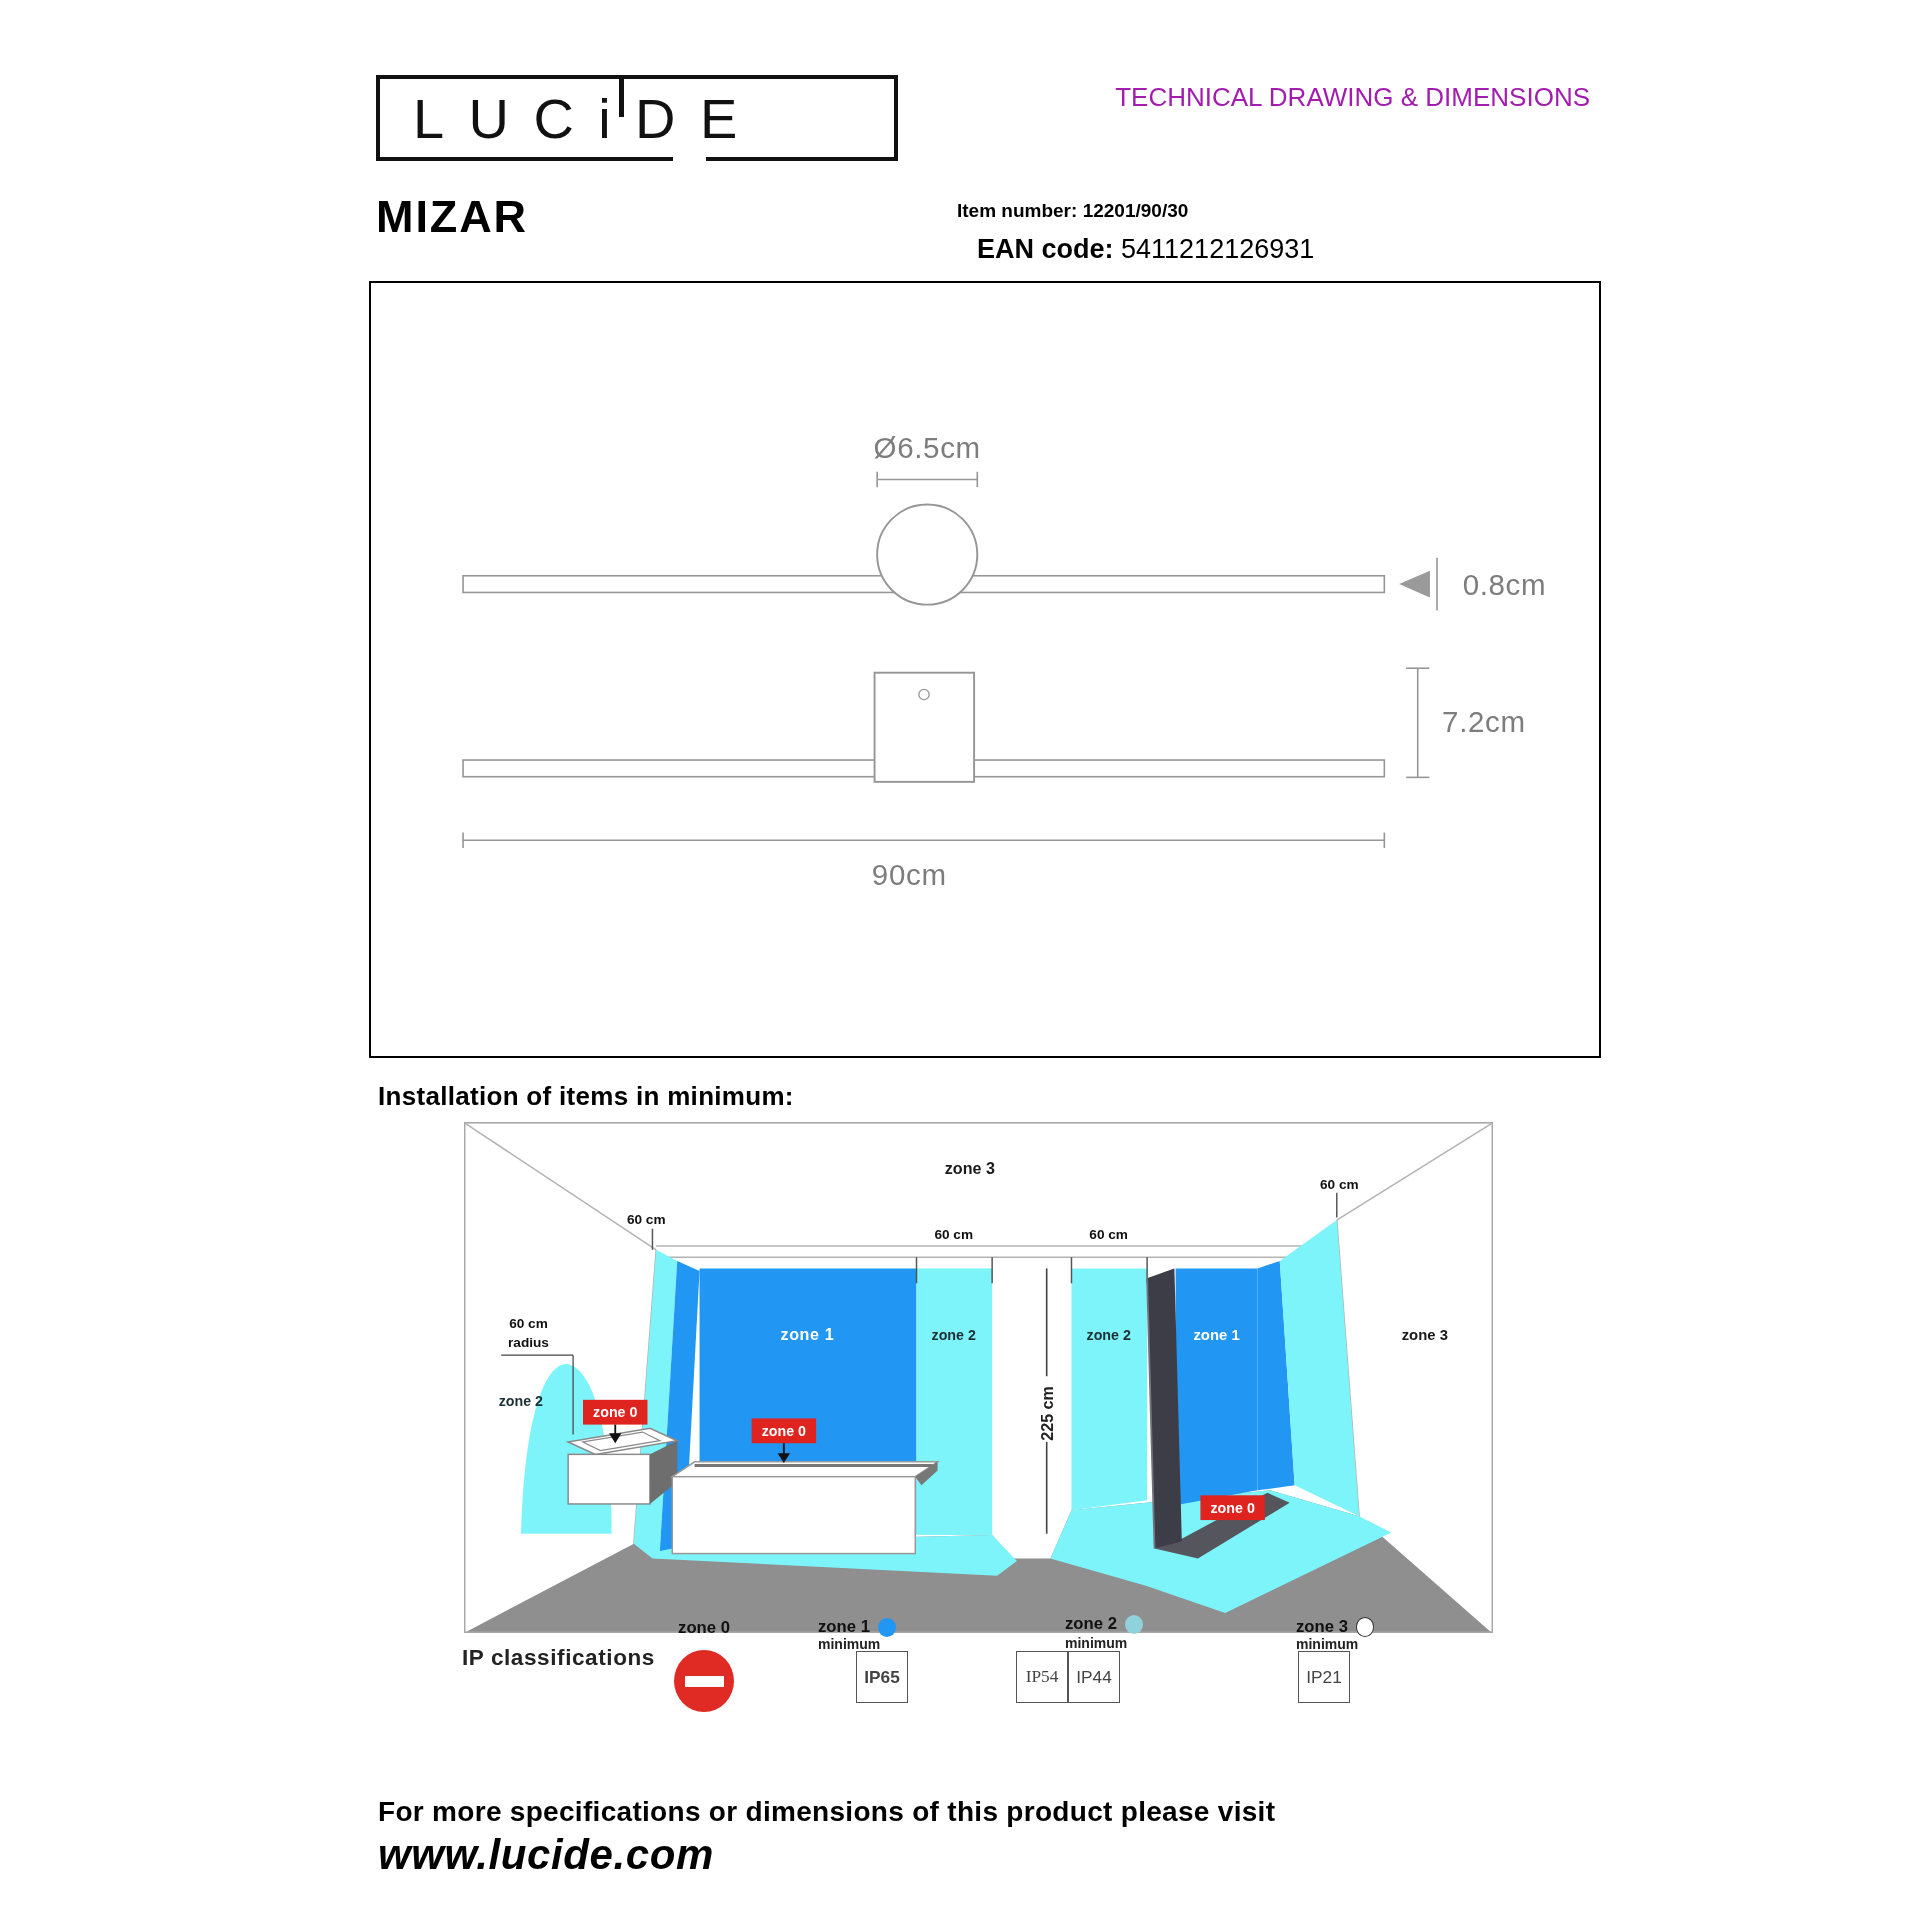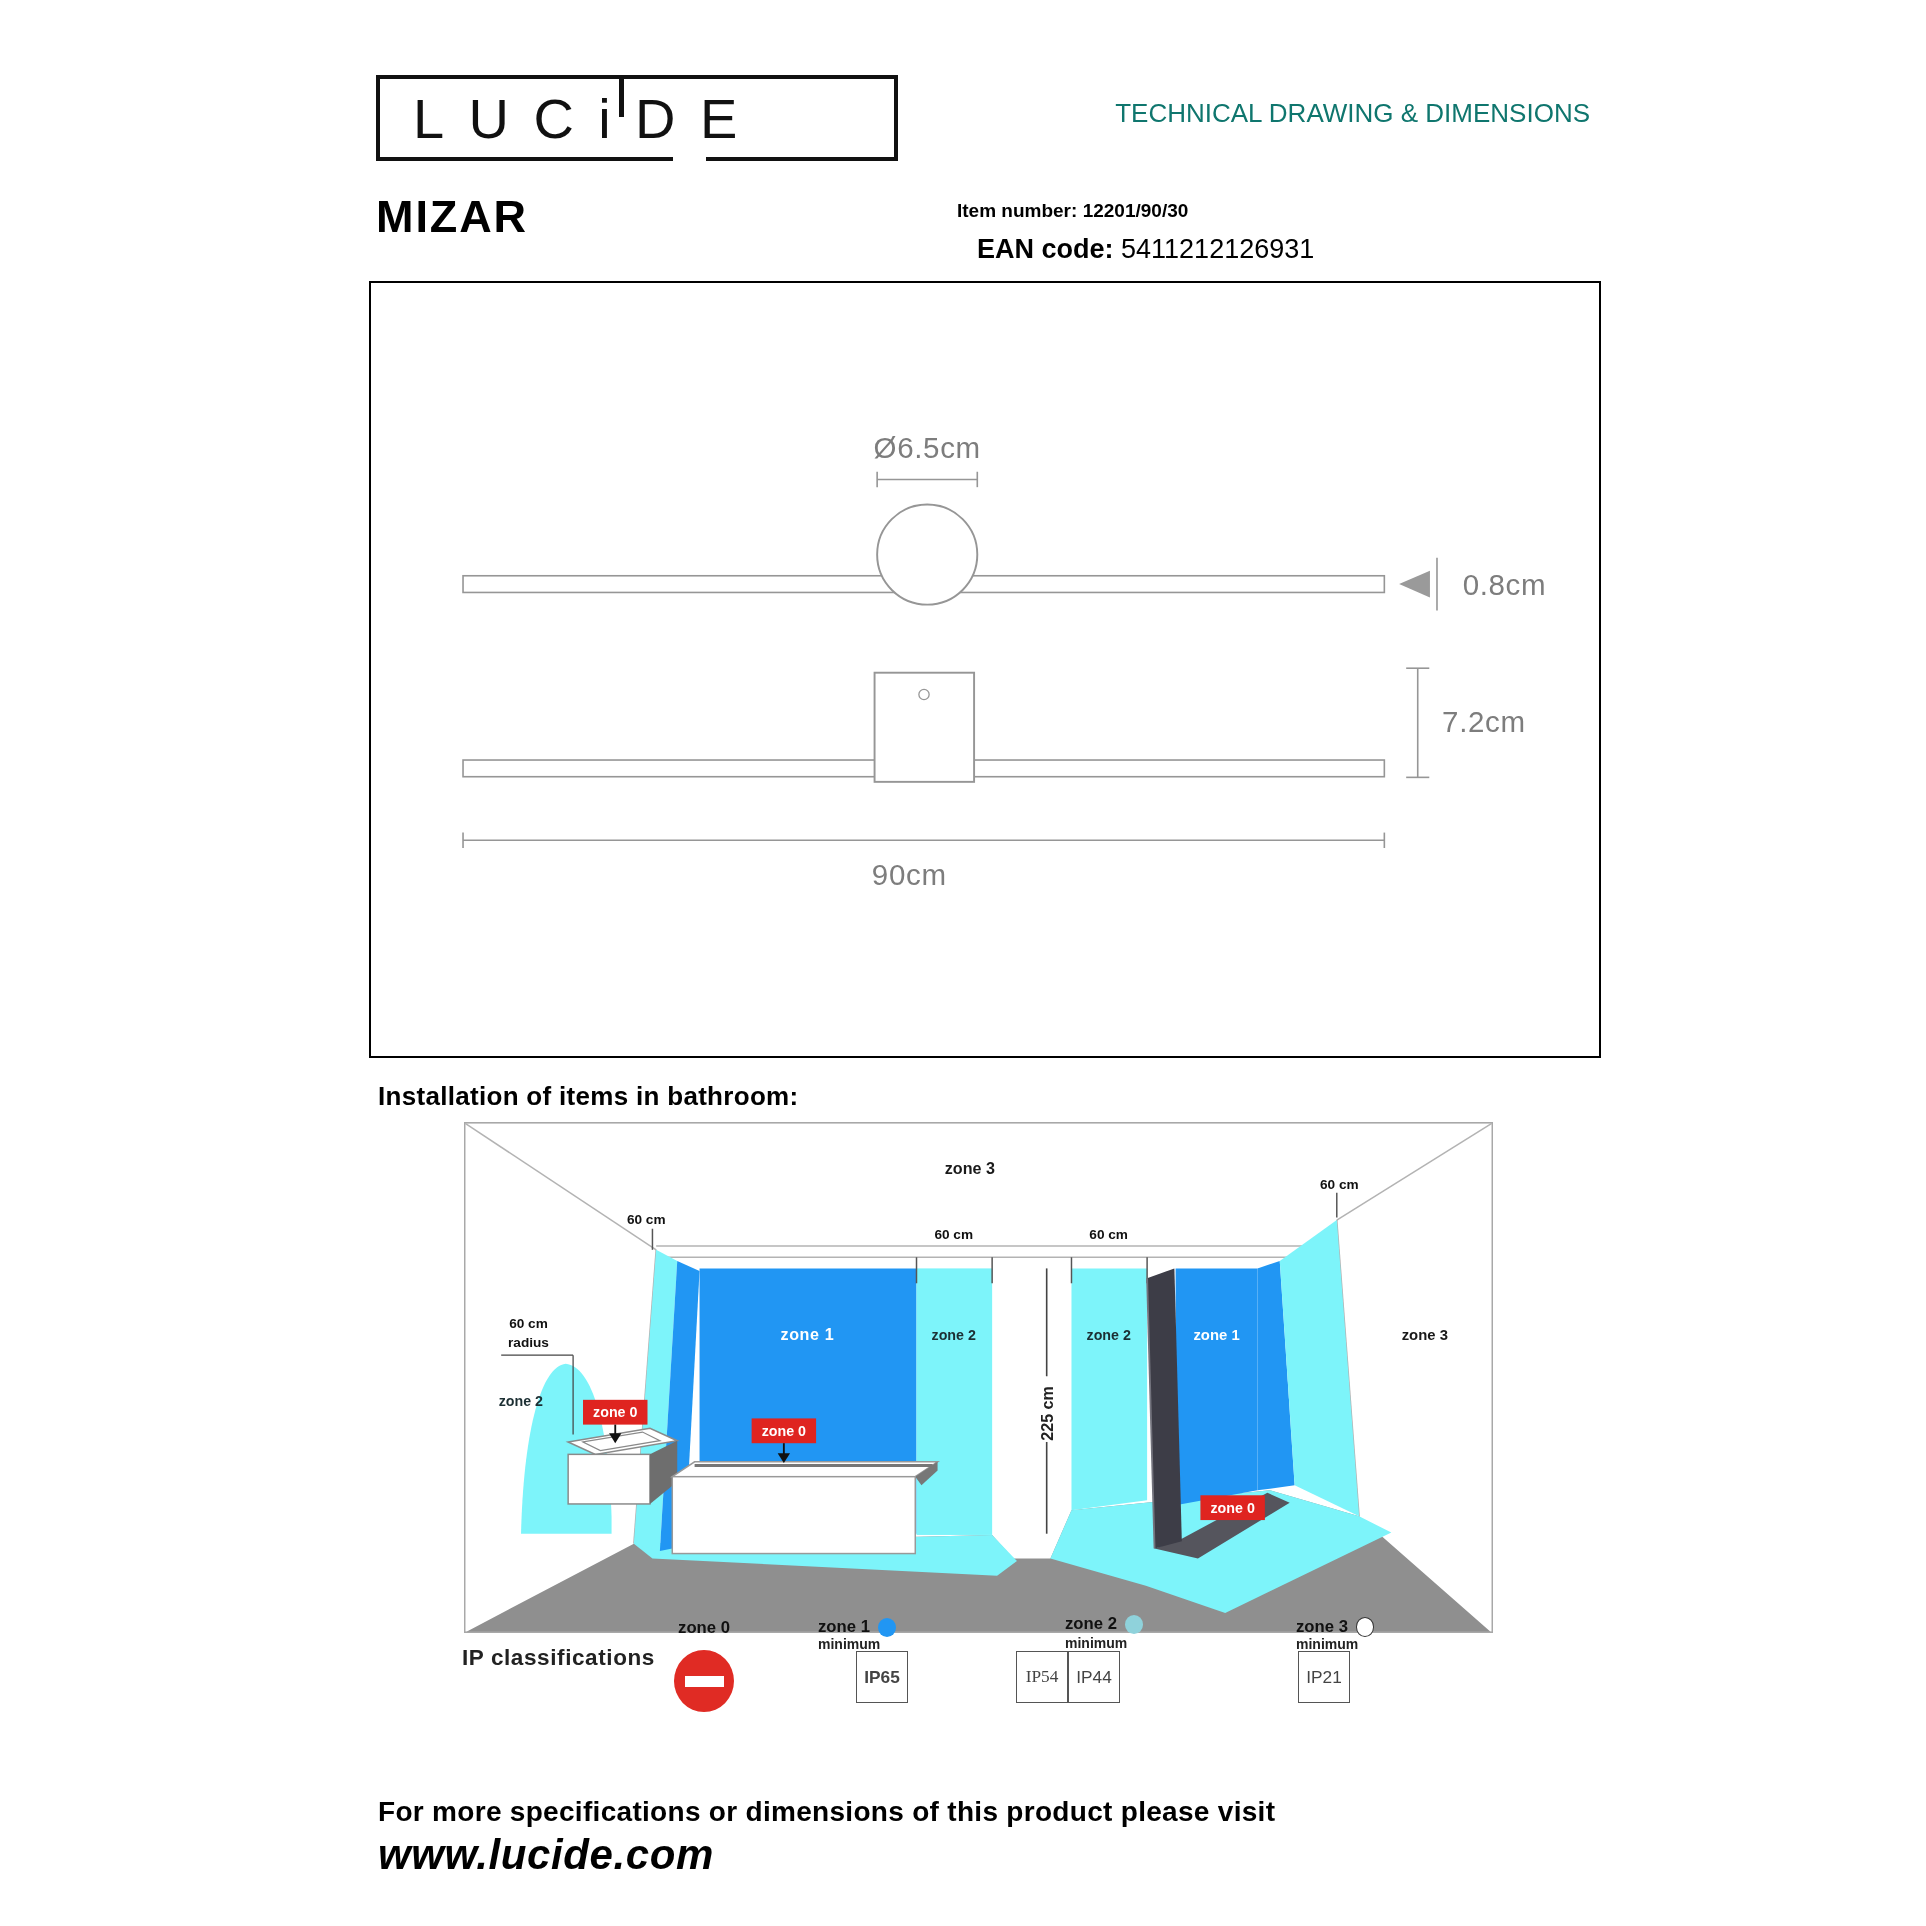--- a/index.html
+++ b/index.html
@@ -5,21 +5,21 @@
   html,body{margin:0;padding:0;background:#fff;}
   body{font-family:"Liberation Sans",sans-serif;color:#000;}
   #page{position:relative;width:1926px;height:1926px;background:#fff;overflow:hidden;}
   .abs{position:absolute;}
 
   
   #logo-box{left:376px;top:75px;width:514px;height:78px;border:4.5px solid #111;display:flex;align-items:center;}
   #logo-text{font-size:56px;letter-spacing:24.4px;padding-left:33px;color:#111;white-space:nowrap;}
   #logo-notch{left:46.5%;top:-4.5px;width:4.5px;height:42px;background:#111;}
   #logo-gap{left:57%;bottom:-5.1px;width:33px;height:6.4px;background:#fff;}
-  #doc-title{right:336px;top:98px;font-size:26px;color:#0f766e;letter-spacing:0px;}
+  #doc-title{right:336px;top:82px;font-size:26px;color:#a21caf;letter-spacing:0px;}
   #product-name{left:376px;top:191px;font-size:45px;font-weight:bold;letter-spacing:1.9px;}
   #item-line{left:957px;top:200px;font-size:19px;font-weight:bold;}
   #ean-line{left:957px;top:234px;font-size:27px;margin-left:20px;}
   #ean-line .lbl{font-weight:bold;}
 
   
   #drawing-box{left:369px;top:281px;width:1228px;height:773px;border:2.6px solid #000;}
   #drawing-box svg{display:block;}
   .dimtext{fill:#7d7d7d;font-size:46px;letter-spacing:1px;}
 
@@ -81,21 +81,21 @@
       <line x1="1612" y1="770" x2="1648" y2="770" stroke="#969696" stroke-width="2.5"></line>
       <text class="dimtext" x="1668" y="700">7.2cm</text>
 
       <line x1="143" y1="868" x2="1578" y2="868" stroke="#969696" stroke-width="2.5"></line>
       <line x1="143" y1="856" x2="143" y2="880" stroke="#969696" stroke-width="2.5"></line>
       <line x1="1578" y1="856" x2="1578" y2="880" stroke="#969696" stroke-width="2.5"></line>
       <text class="dimtext" x="838" y="938" text-anchor="middle">90cm</text>
     </svg>
   </div>
 
-  <div class="abs" id="install-heading">Installation of items in bathroom:</div>
+  <div class="abs" id="install-heading">Installation of items in minimum:</div>
 
   <div class="abs" id="bathroom">
     <svg width="1029" height="511" viewBox="0 0 830 412">
       <rect x="0.5" y="0.5" width="829" height="411" fill="#fff" stroke="#a8a8a8" stroke-width="1.4"></rect>
 
       <line x1="1" y1="1" x2="155" y2="103" stroke="#b3b3b3" stroke-width="1.2"></line>
       <line x1="829" y1="1" x2="704" y2="79" stroke="#b3b3b3" stroke-width="1.2"></line>
       <line x1="155" y1="100" x2="695" y2="100" stroke="#b3b3b3" stroke-width="1.2"></line>
       <line x1="155" y1="109" x2="695" y2="109" stroke="#b3b3b3" stroke-width="1.2"></line>
       <line x1="155" y1="103" x2="137" y2="340" stroke="#b3b3b3" stroke-width="1.2"></line>

